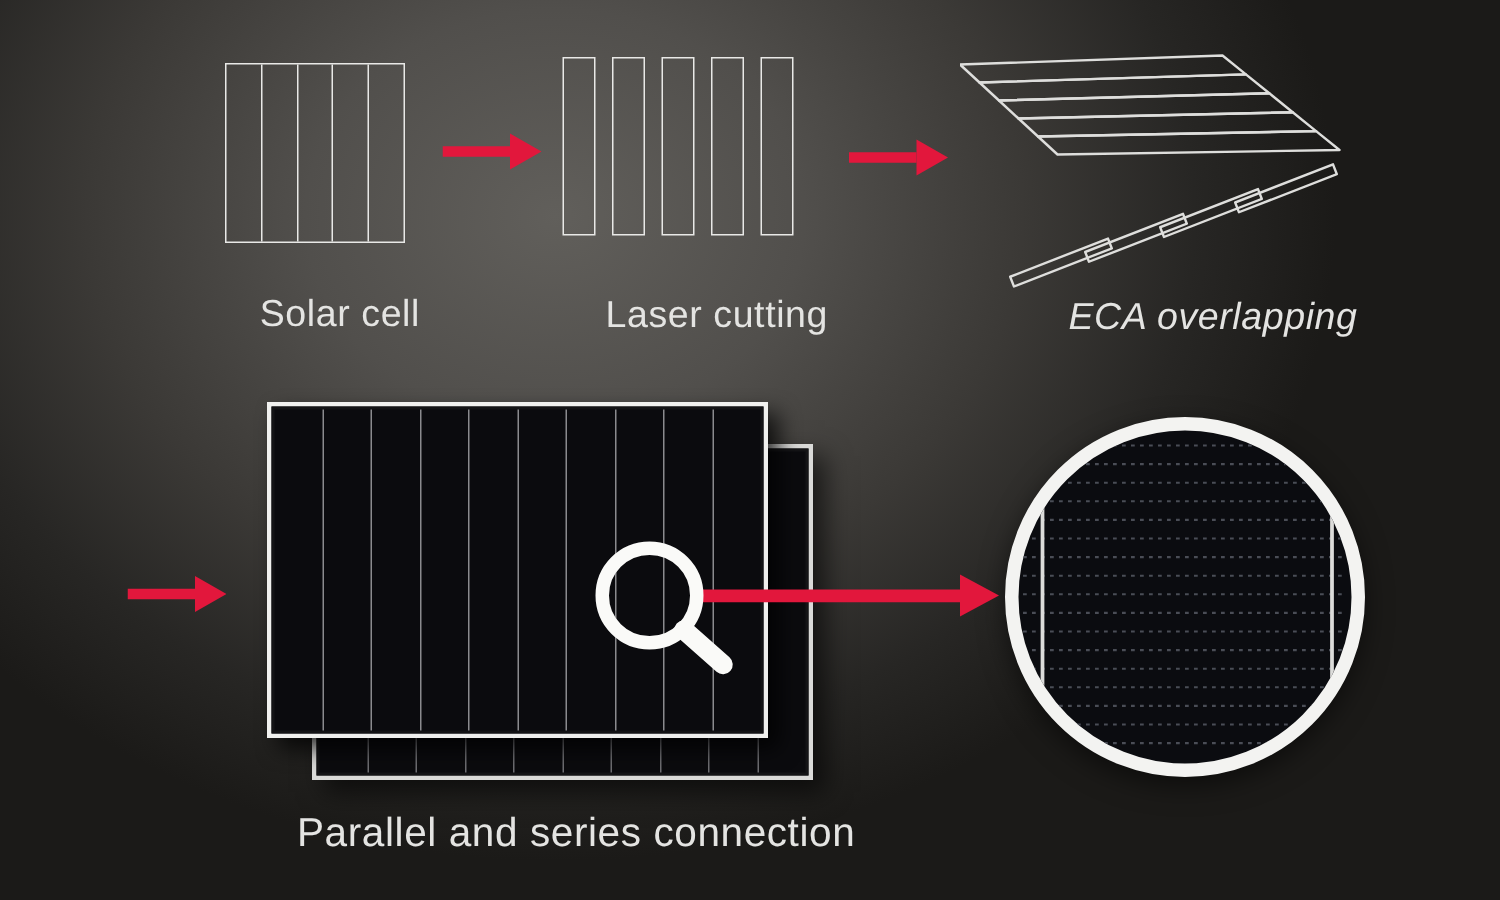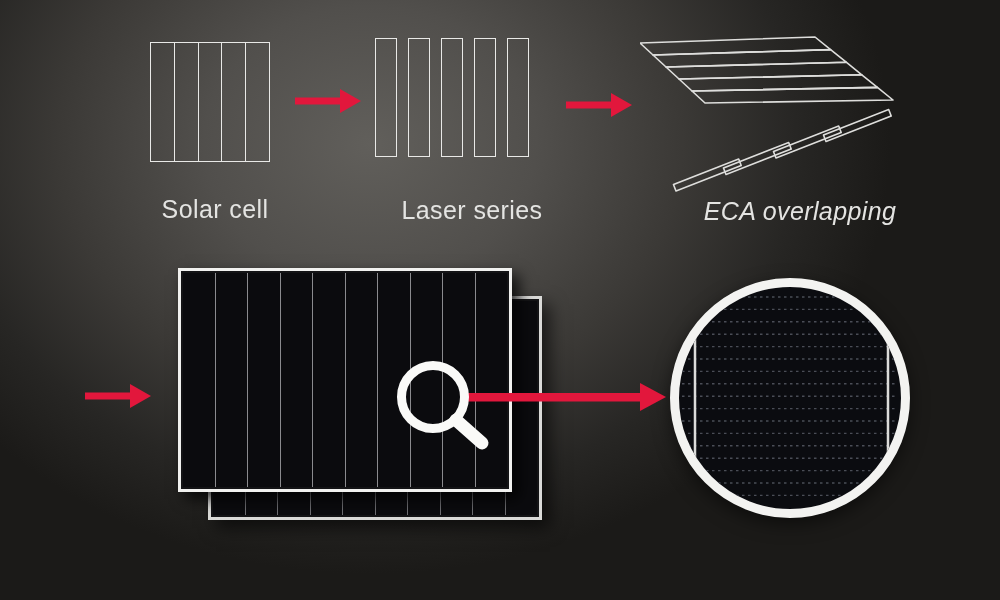--- a/index.html
+++ b/index.html
@@ -7,21 +7,21 @@
     position:relative;width:1000px;height:600px;overflow:hidden;
     font-family:"Liberation Sans","DejaVu Sans",sans-serif;
     background:
       radial-gradient(520px 430px at 37% 24%,
         #615f5b 0%, #514f4c 32%, #3b3936 60%, #272624 82%, #1b1a18 100%),
       #1a1918;
   }
   .abs{position:absolute;}
   .label{
     color:var(--text-light,#e4e4e2);
-    font-weight:300;letter-spacing:.4px;text-align:center;
+    font-weight:300;letter-spacing:.4px;text-align:right;
     white-space:nowrap;
   }
   .label.top{font-size:25px;}
   .label.bottom{font-size:27px;}
 
   
   .solar-cell{
     left:150px;top:42px;width:120px;height:120px;
     border:1.5px solid var(--line-white,#e9e9e7);
     display:flex;box-sizing:border-box;
@@ -98,21 +98,21 @@
     </svg>
   </div>
 
   <div class="abs laser-strips">
     <div class="strip"></div>
   <div class="strip"></div>
       <div class="strip"></div>
       <div class="strip"></div>
       <div class="strip"></div>
     </div>
-  <div class="abs label top" style="left:392px;top:196px;width:160px;">Laser series</div>
+  <div class="abs label top" style="left:392px;top:196px;width:160px;">Laser cutting</div>
 
   <div class="abs arrow" style="left:566px;top:91px;">
     <svg width="66" height="28" viewBox="0 0 66 28">
       <rect class="fillred" x="0" y="10.5" width="45" height="7"></rect>
       <polygon class="fillred" points="45,2 66,14 45,26"></polygon>
     </svg>
   </div>
 
   <svg class="abs eca-svg" width="270" height="180" viewBox="0 0 270 180">
 
@@ -205,14 +205,15 @@
         <line x1="3" x2="219" y1="59.6" y2="59.6" class="busbar"></line>
         <line x1="3" x2="219" y1="47.2" y2="47.2" class="busbar"></line>
         <line x1="3" x2="219" y1="34.8" y2="34.8" class="busbar"></line>
         <line x1="3" x2="219" y1="22.4" y2="22.4" class="busbar"></line>
         <line x1="3" x2="219" y1="10" y2="10" class="busbar"></line>
       <line class="celledge" x1="16" y1="46" x2="16" y2="170"></line>
       <line class="celledge" x1="209" y1="46" x2="209" y2="170"></line>
     </svg>
   </div>
 
+  <div class="abs label bottom" style="left:198px;top:540px;width:364px;">Parallel and series connection</div>
 
 </div>
 
 </body></html>

